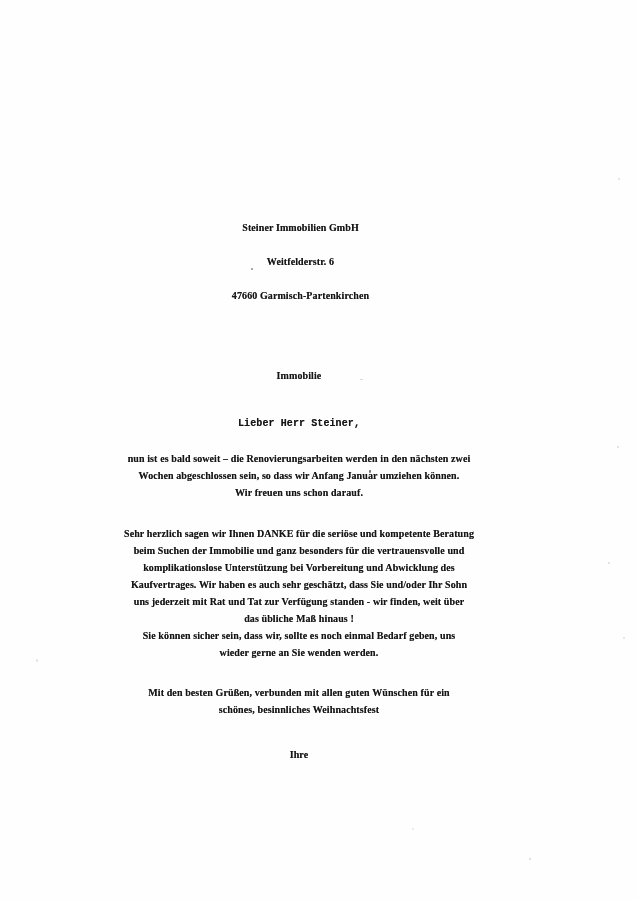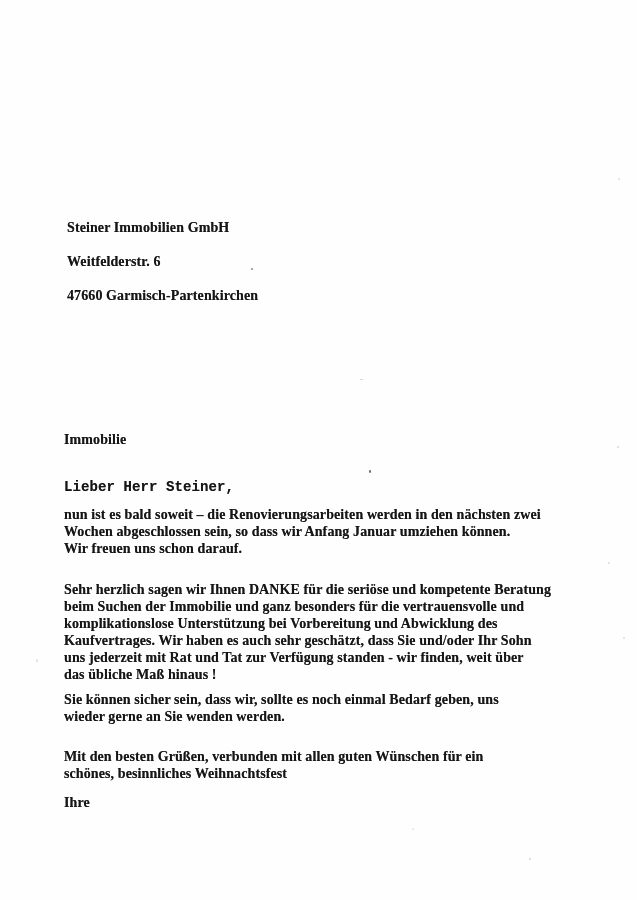--- a/index.html
+++ b/index.html
@@ -19,38 +19,39 @@
     background: #fefefe;
     font-family: "Liberation Serif", "DejaVu Serif", serif;
     font-weight: 700;
     color: #161616;
     
     text-shadow: 0 0 0.5px rgba(0,0,0,0.55);
     letter-spacing: 0.1px;
   }
   .content {
     position: absolute;
-    left: 64px;
+    left: 44px;
     top: 202px;
     width: 510px;
-    font-size: 14px;
+    font-size: 10px;
     line-height: 17px;
+    text-align: center;
   }
   .content > * {
     margin: 0;
     white-space: pre-line;
   }
   .address { margin-left: 3px; }
-  .subject { margin-top: 110px; }
+  .subject { margin-top: 46px; }
   .salutation { margin-top: 31px; font-family: Liberation Mono, monospace; }
-  .para-1 { margin-top: 10px; }
+  .para-1 { margin-top: 18px; }
   .para-2 { margin-top: 24px; }
-  .para-3 { margin-top: 8px; }
+  .para-3 { }
   .para-4 { margin-top: 23px; }
-  .closing { margin-top: 12px; }
+  .closing { margin-top: 28px; }
 
   
   .speck {
     position: absolute;
     border-radius: 50%;
     background: #000;
   }
   .speck.s1 { left: 251px; top: 268px; width: 2px; height: 2px; opacity: 0.45; }
   .speck.s2 { left: 369px; top: 470px; width: 2px; height: 3px; opacity: 0.55; border-radius: 40% 40% 60% 60%; }
   .speck.s3 { left: 360px; top: 379px; width: 3px; height: 1px; opacity: 0.18; }

